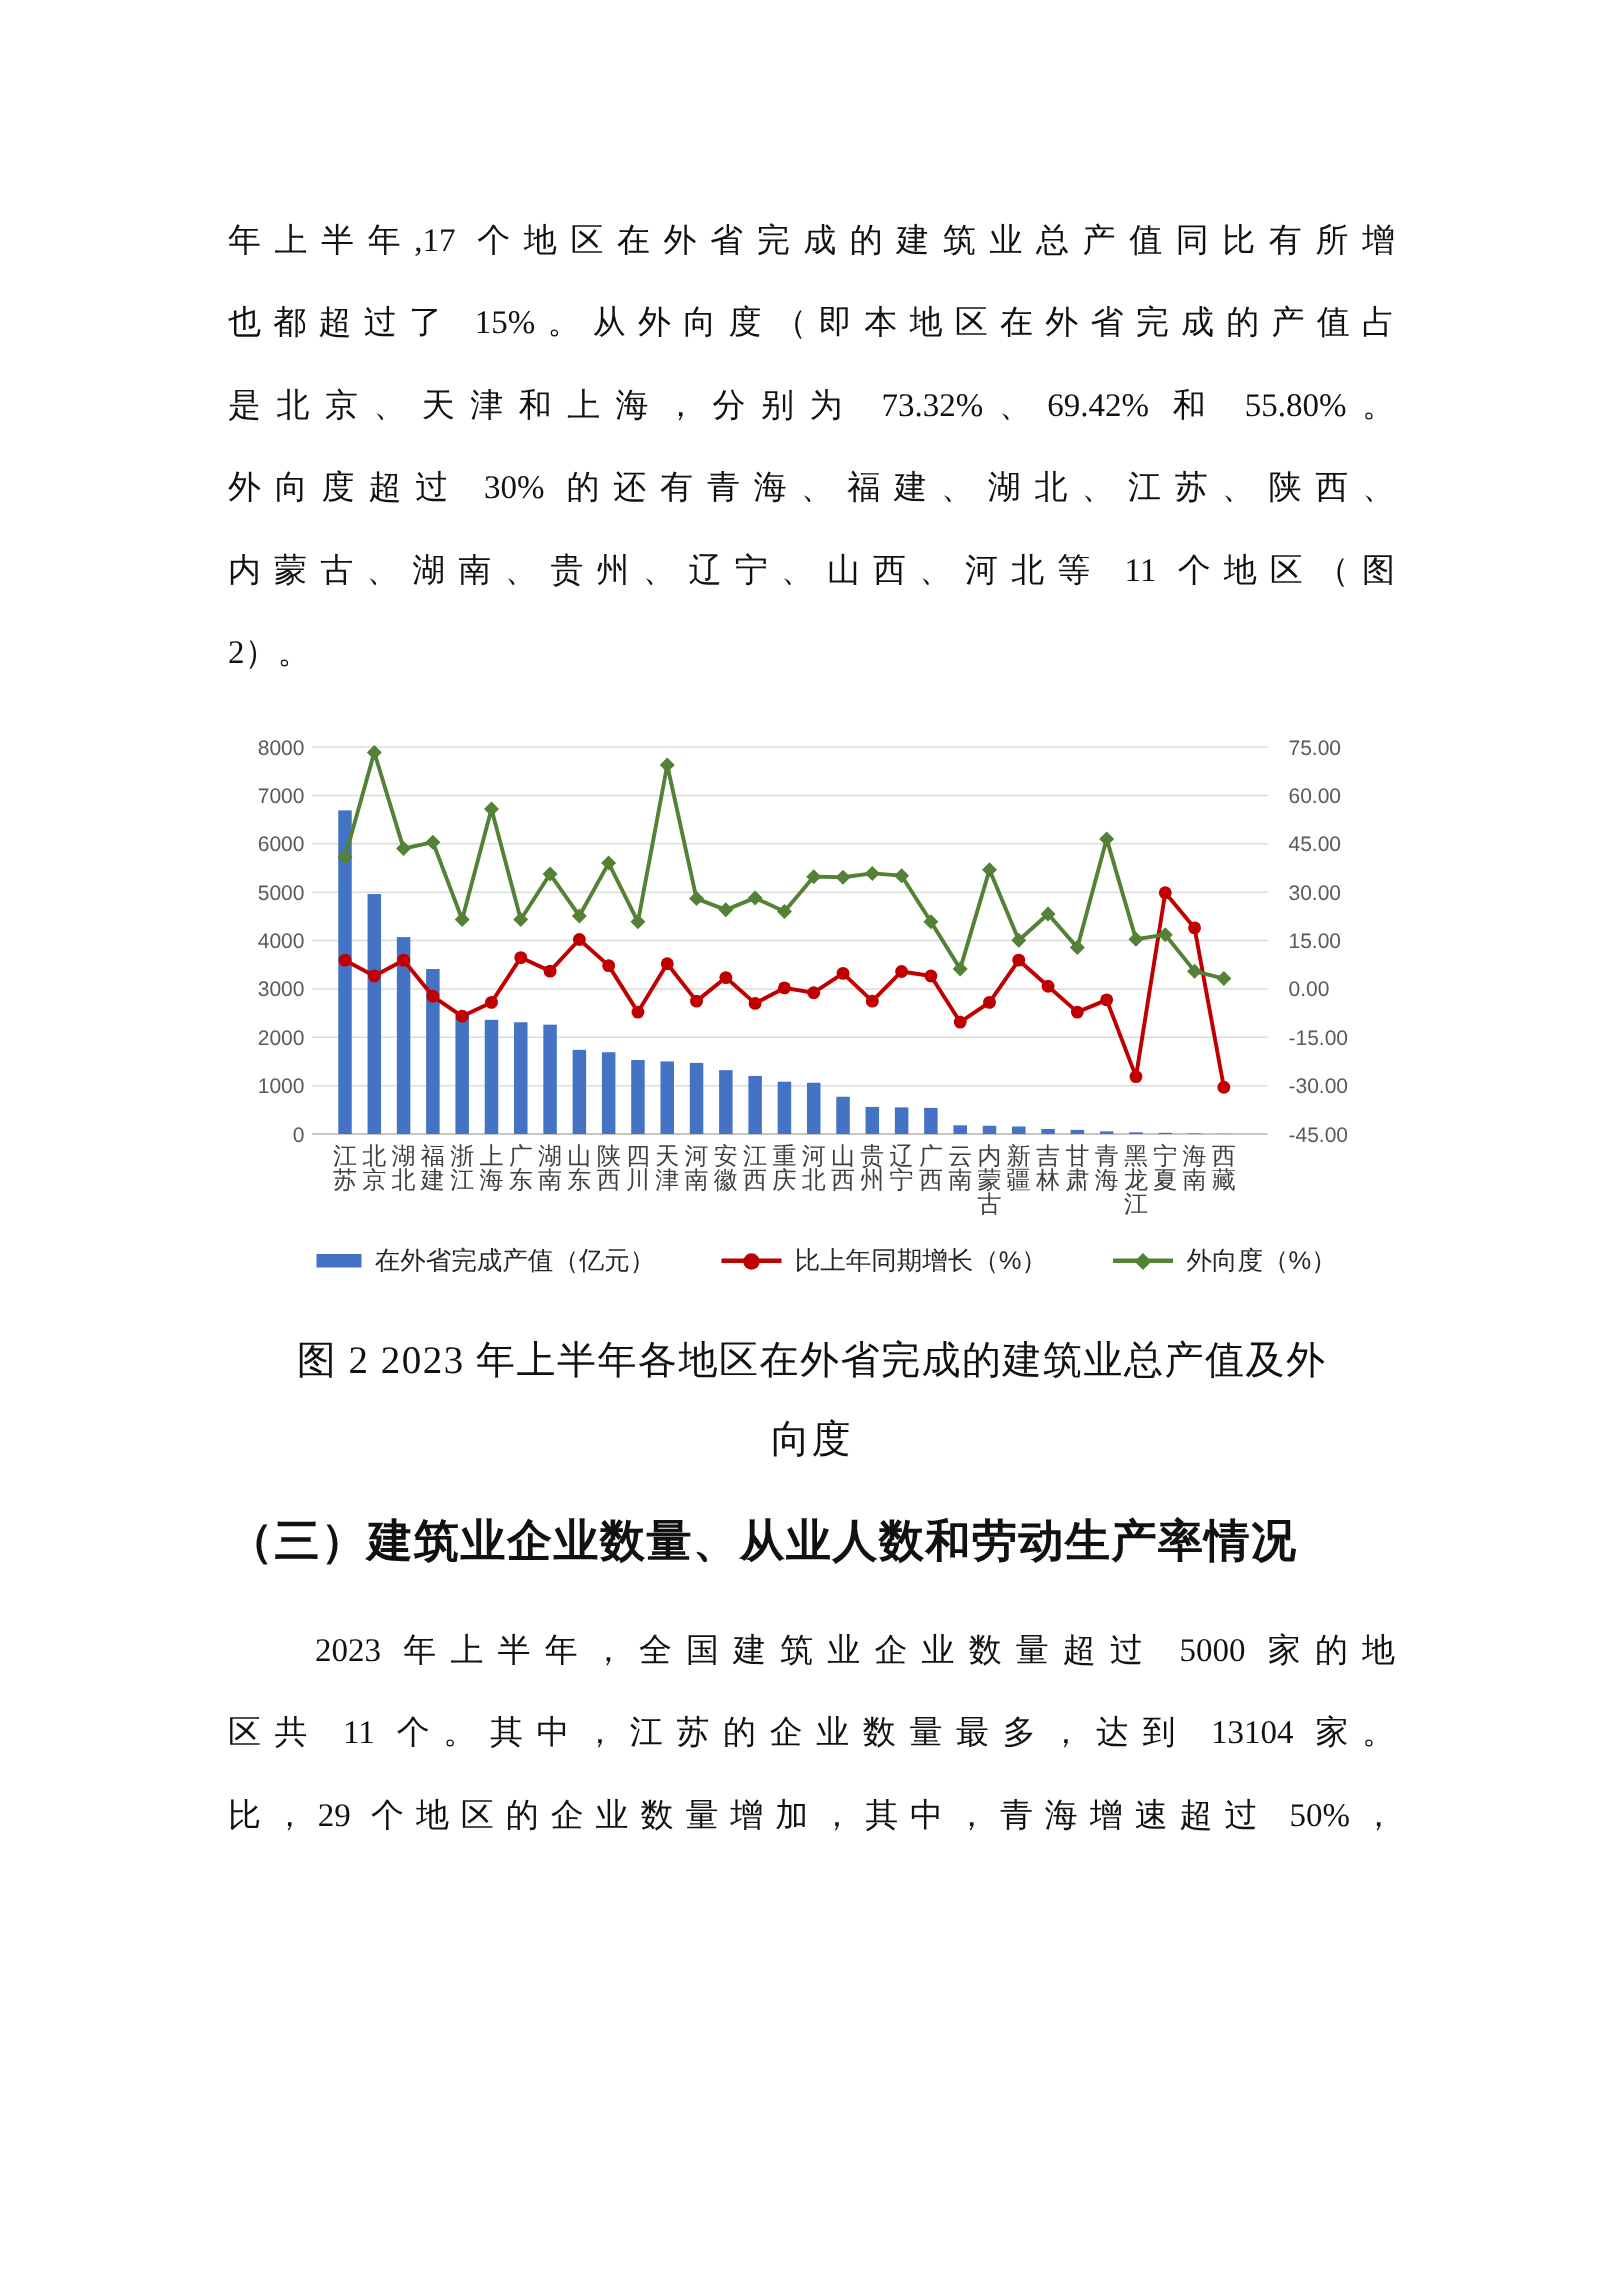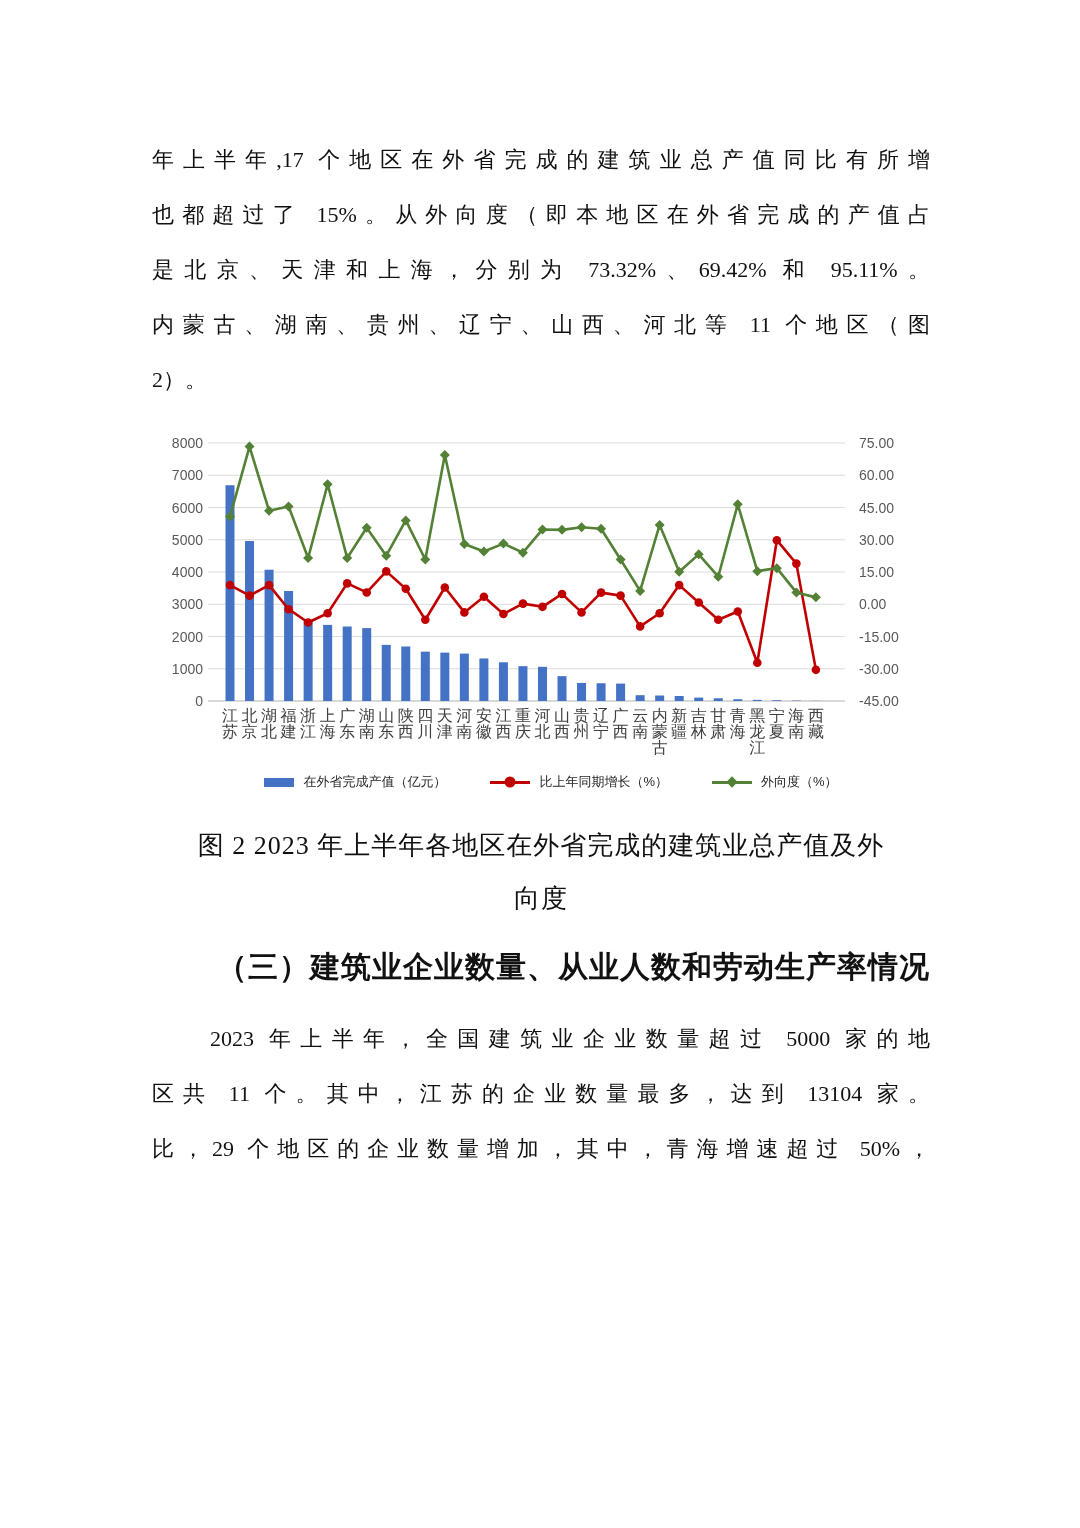--- a/index.html
+++ b/index.html
@@ -12,49 +12,50 @@
   .p-line{
     line-height:55px;height:55px;white-space:nowrap;
     text-align:justify;text-align-last:justify;
     overflow:hidden;
   }
   .p-line.last{text-align-last:left;}
   .p-line.indent{padding-left:58px;}
   .chart-wrap{margin:26px 0 0 13px;width:772px;}
   .legend{
     display:flex;justify-content:center;align-items:center;gap:44px;
-    margin-top:4px;font-size:13px;color:#262626;
+    margin-top:4px;font-size:17px;color:#262626;
     font-family:"Liberation Sans","DejaVu Sans",sans-serif;
   }
   .legend-item{display:flex;align-items:center;gap:9px;}
   .sw-bar{width:30px;height:9px;background:#4472C4;}
   .sw-line{width:40px;height:3px;position:relative;background:#C00000;}
   .sw-dot{position:absolute;left:50%;top:50%;width:11px;height:11px;border-radius:50%;
           transform:translate(-50%,-50%);background:#C00000;}
   .sw-diamond{position:absolute;left:50%;top:50%;width:8px;height:8px;
           transform:translate(-50%,-50%) rotate(45deg);background:#538135;}
   .caption{
     text-align:center;font-size:26px;line-height:53px;margin-top:28px;letter-spacing:1px;
   }
   .section-heading{
-    text-align:right;font-size:30px;font-weight:bold;line-height:40px;margin-top:22px;
+    text-align:left;font-size:30px;font-weight:bold;line-height:40px;margin-top:22px;
     letter-spacing:1px;
   }
   .para2{margin-top:24px;}
   svg text{font-family:"Liberation Sans","DejaVu Sans",sans-serif;}
 </style>
 </head>
 <body>
 
 <div class="content">
 
   <div class="para">
     <div class="p-line">年上半年,17 个地区在外省完成的建筑业总产值同比有所增</div>
     <div class="p-line">也都超过了 15%。从外向度（即本地区在外省完成的产值占</div>
-    <div class="p-line">是北京、天津和上海，分别为 73.32%、69.42% 和 95.11%。</div>
+    <div class="p-line">是北京、天津和上海，分别为 73.32%、69.42% 和 55.80%。</div>
+    <div class="p-line">外向度超过 30% 的还有青海、福建、湖北、江苏、陕西、</div>
     <div class="p-line">内蒙古、湖南、贵州、辽宁、山西、河北等 11 个地区（图</div>
     <div class="p-line last">2）。</div>
   </div>
 
   <div class="chart-wrap">
     <svg id="chart" width="772" height="332" viewBox="0 0 772 332">
         <g>
           <line x1="43" x2="680" y1="10" y2="10" stroke="#DCDCDC" stroke-width="1"></line>
           <line x1="43" x2="680" y1="42.25" y2="42.25" stroke="#DCDCDC" stroke-width="1"></line>
           <line x1="43" x2="680" y1="74.5" y2="74.5" stroke="#DCDCDC" stroke-width="1"></line>

